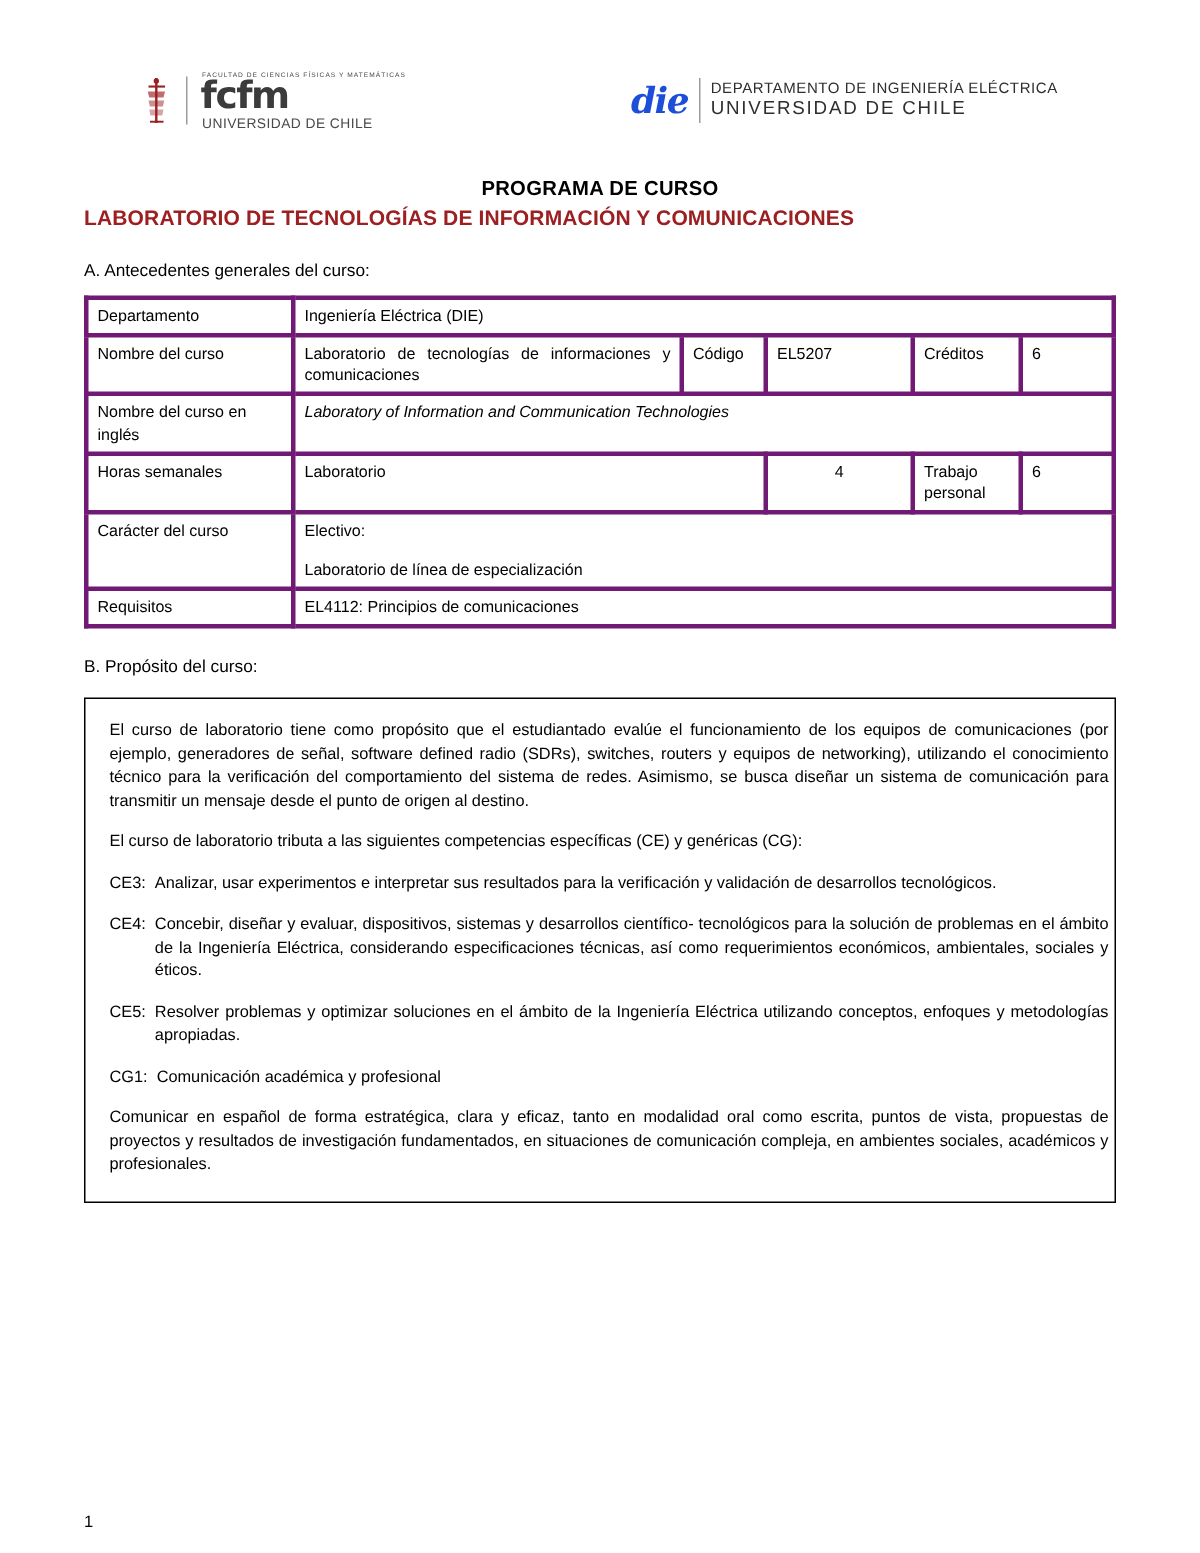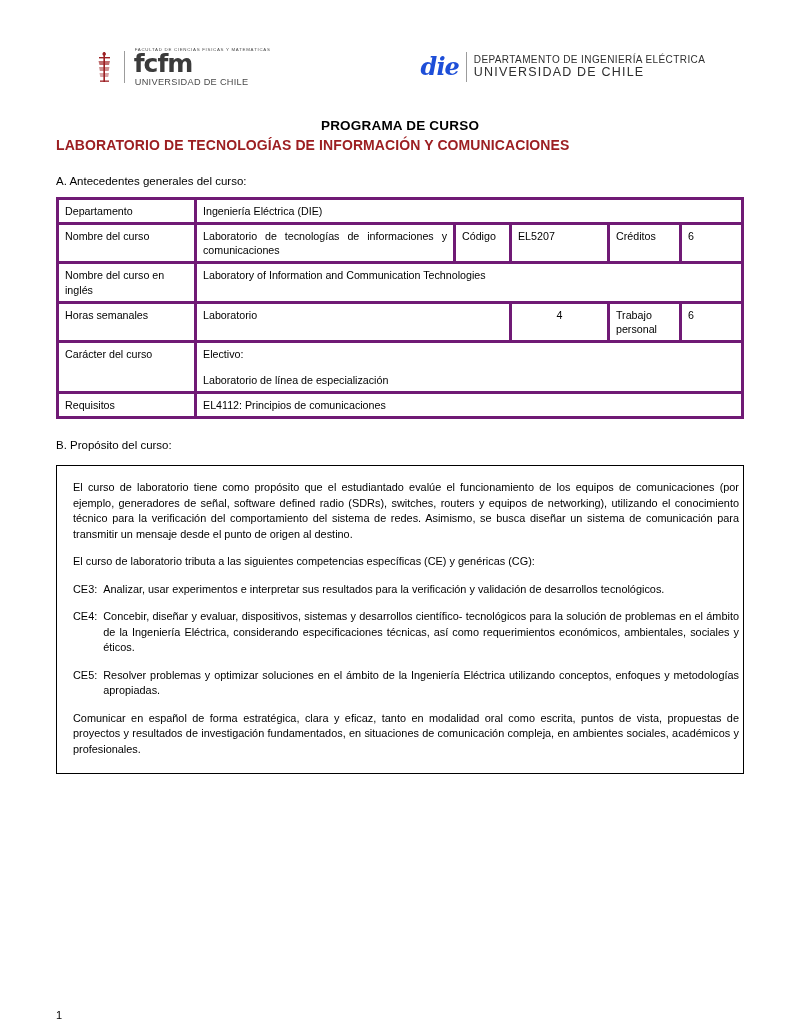--- a/index.html
+++ b/index.html
@@ -151,21 +151,21 @@
   }
   table.info td {
     border: 3px solid #701a75;
     padding: 4px 6px;
     vertical-align: top;
     line-height: 1.32;
   }
   td.label { width: 138px; vertical-align: middle; }
   td.mid { vertical-align: middle; }
   .justify { text-align: justify; }
-  .italic { }
+  .italic { font-style: italic; }
   .center { text-align: center; }
 
   
   .purpose-box {
     border: 1px solid #000000;
     padding: 14px 4px 16px 16px;
     font-size: 10.9px;
     line-height: 1.42;
   }
   .purpose-box p {
@@ -300,19 +300,23 @@
     <div class="ce-item">
       <span class="ce-tag">CE4:</span>
       <span class="ce-text">Concebir, diseñar y evaluar, dispositivos, sistemas y desarrollos científico- tecnológicos para la solución de problemas en el ámbito de la Ingeniería Eléctrica, considerando especificaciones técnicas, así como requerimientos económicos, ambientales, sociales y éticos.</span>
     </div>
 
     <div class="ce-item">
       <span class="ce-tag">CE5:</span>
       <span class="ce-text">Resolver problemas y optimizar soluciones en el ámbito de la Ingeniería Eléctrica utilizando conceptos, enfoques y metodologías apropiadas.</span>
     </div>
 
+    <div class="ce-item">
+      <span class="ce-tag">CG1:</span>
+      <span class="ce-text" style="text-align:left">Comunicación académica y profesional</span>
+    </div>
 
     <p class="ce-indent">Comunicar en español de forma estratégica, clara y eficaz, tanto en modalidad oral como escrita, puntos de vista, propuestas de proyectos y resultados de investigación fundamentados, en situaciones de comunicación compleja, en ambientes sociales, académicos y profesionales.</p>
   </div>
 
   <div class="page-number">1</div>
 
 </div>
 
 </body></html>

